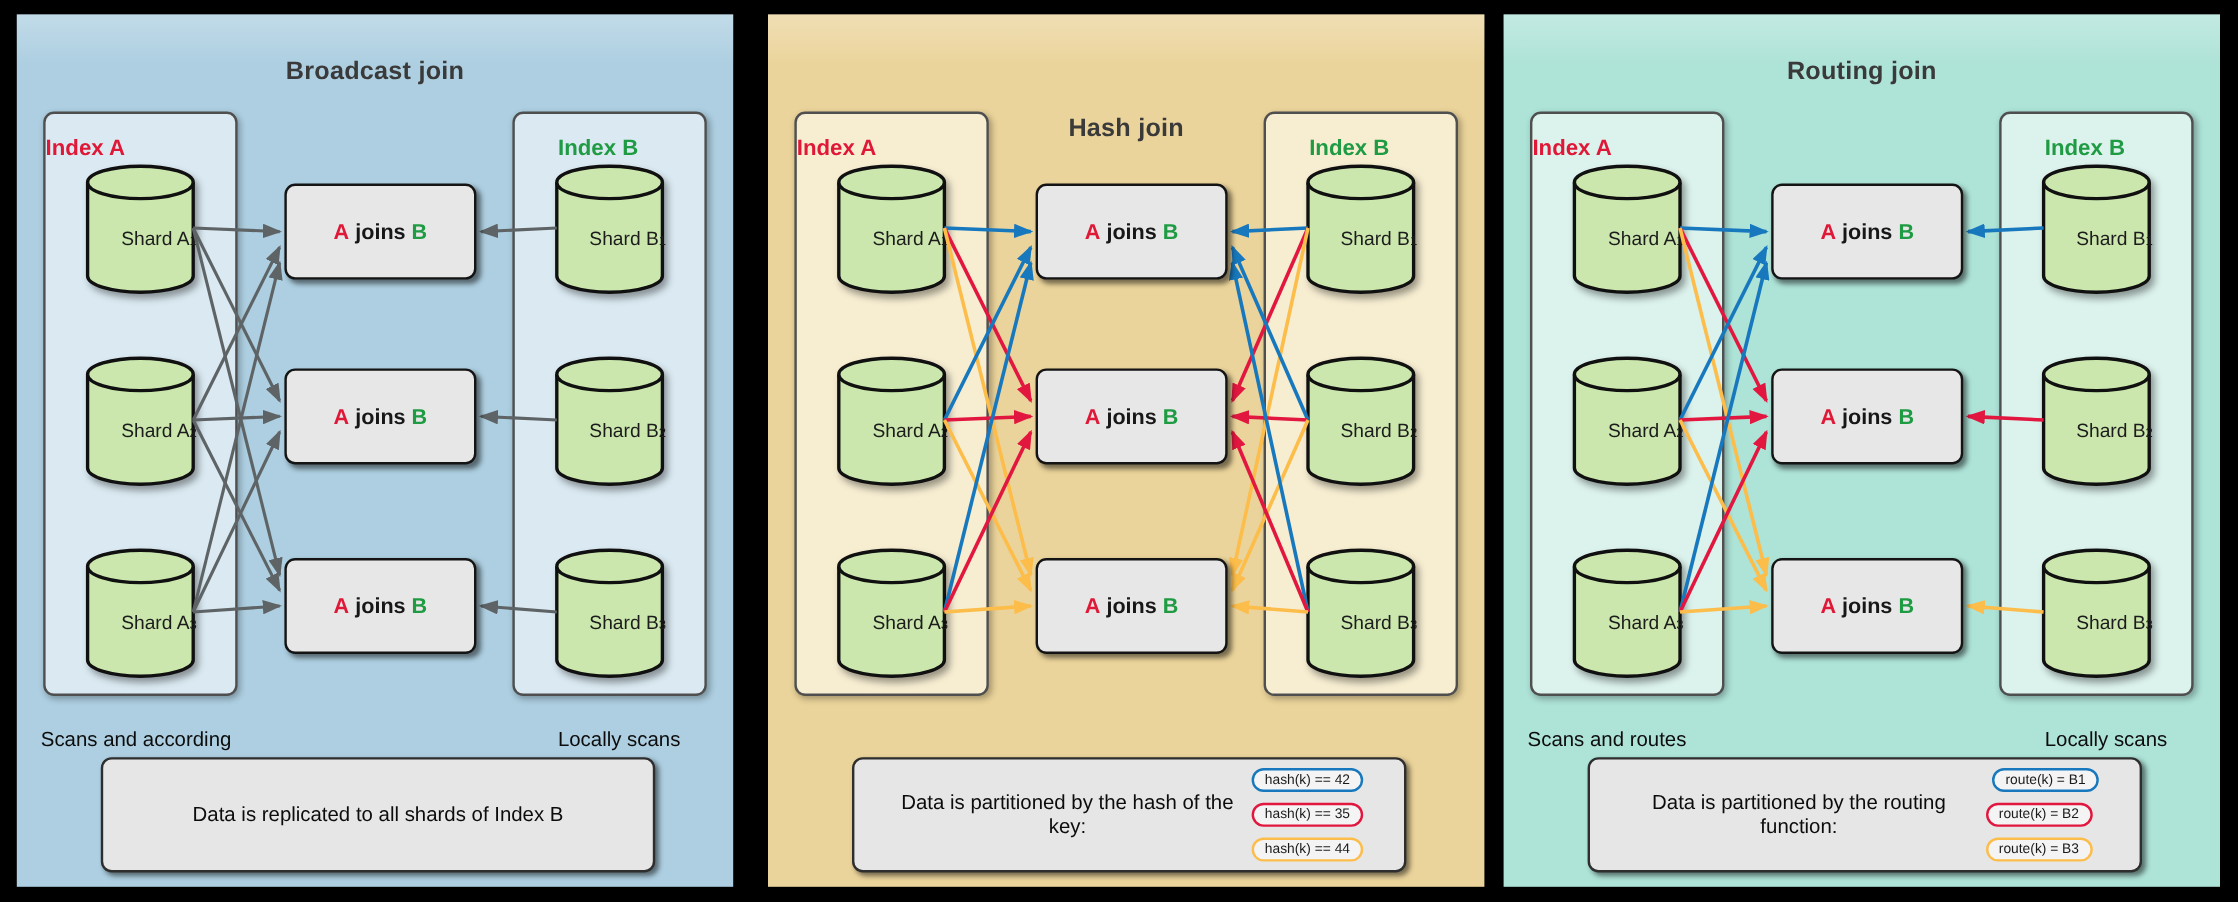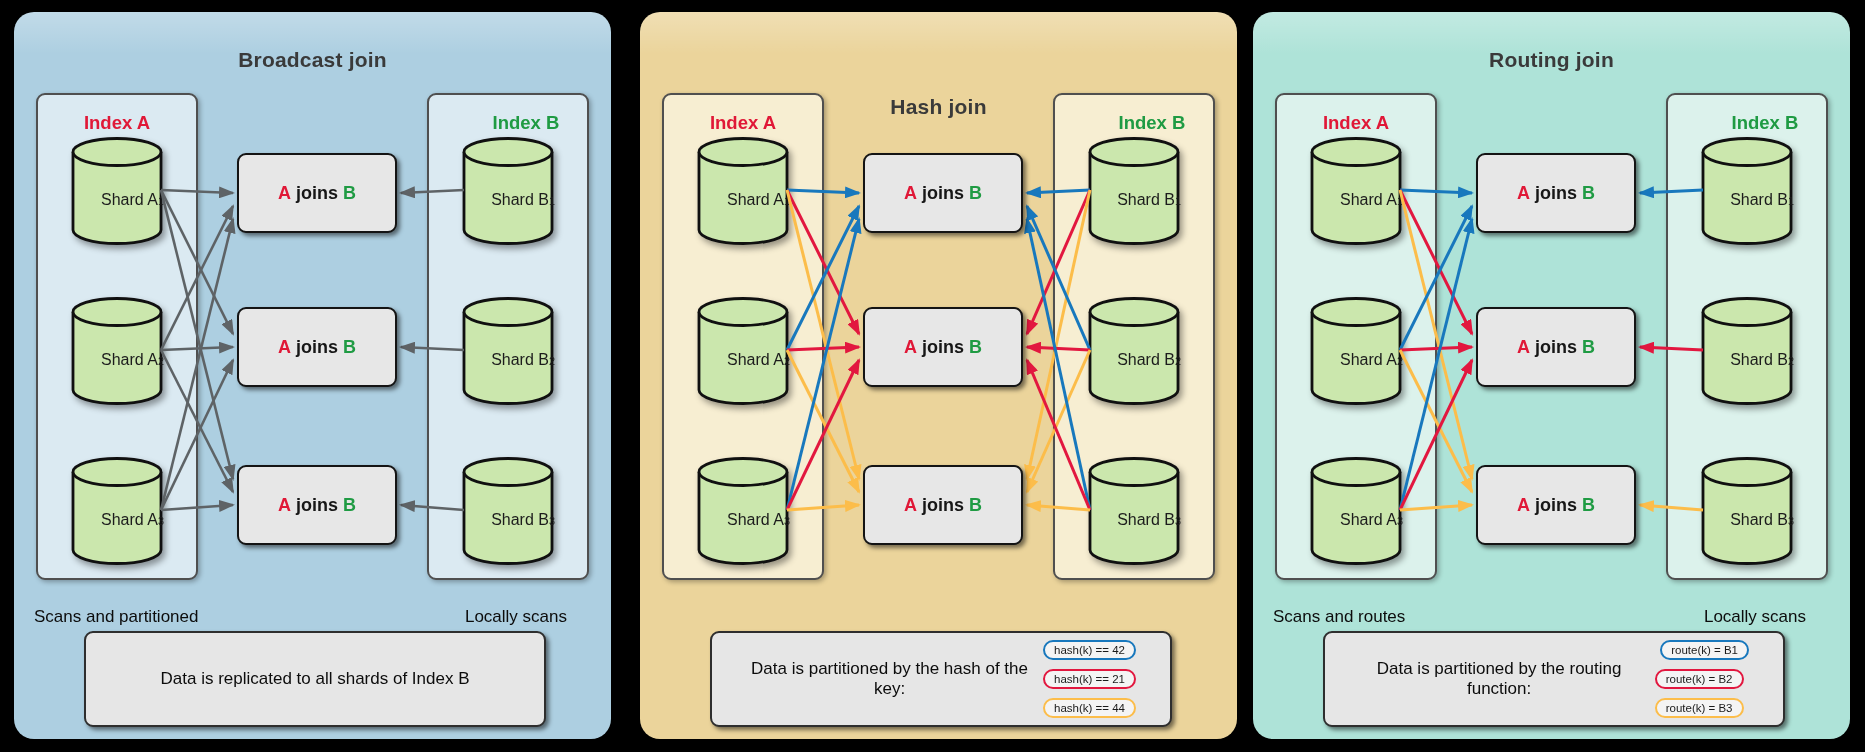--- a/index.html
+++ b/index.html
@@ -1,25 +1,25 @@
 <!DOCTYPE html>
 <html><head>
 <meta charset="utf-8">
 <style>
   html,body{margin:0;padding:0;background:#000;}
   .stage{position:relative;width:1865px;height:752px;background:#000;overflow:hidden;
          font-family:"Liberation Sans","DejaVu Sans",sans-serif;}
-  .panel{position:absolute;top:12px;width:597px;height:727px;border-radius:20px;}
+  .panel{position:absolute;top:12px;width:597px;height:727px;border-radius:0;}
   .p0{left:14px;} .p1{left:640px;} .p2{left:1253px;}
   .panel-title{position:absolute;top:36px;left:0;right:0;text-align:center;
                font-size:21px;font-weight:bold;letter-spacing:.2px;}
   .index-box{position:absolute;top:81px;width:162px;height:487px;border:2px solid #4f4f4f;
              border-radius:9px;box-shadow:2px 2px 5px rgba(0,0,0,.3);box-sizing:border-box;z-index:1;}
   .index-a{left:22px;} .index-b{left:413px;padding-left:36px;}
-  .index-label{margin-top:17px;text-align:center;font-size:18.5px;font-weight:bold;}
+  .index-label{margin-top:17px;text-align:left;font-size:18.5px;font-weight:bold;}
   .cyl{position:absolute;left:32px;width:94px;height:112px;}
   .cy0{top:40px;} .cy1{top:200px;} .cy2{top:360px;}
   .cyl-svg{filter:drop-shadow(3px 4px 3px rgba(0,0,0,.38));}
   .cyl-body,.cyl-top{fill:#cbe7ad;stroke:#101010;stroke-width:2.8;}
   .cyl-label{position:absolute;top:56px;left:0;width:100%;text-align:right;
              font-size:16px;color:#1c1c1c;}
   .sub{font-size:.68em;}
   .arrows{position:absolute;top:0;left:0;width:597px;height:727px;z-index:3;pointer-events:none;}
   .join-box{position:absolute;left:223px;width:160px;height:80px;background:#e7e7e7;
             border:2px solid #141414;border-radius:9px;box-shadow:3px 3px 4px rgba(0,0,0,.5);
@@ -125,21 +125,21 @@
       <span class="ja" style="color: rgb(224, 24, 55);">A</span>
         <span class="jm">joins</span>
         <span class="jb" style="color: rgb(31, 155, 67);">B</span>
     </div>
     <div class="join-box j2">
       <span class="ja" style="color: rgb(224, 24, 55);">A</span>
         <span class="jm">joins</span>
         <span class="jb" style="color: rgb(31, 155, 67);">B</span>
     </div>
 
-    <div class="caption caption-left">Scans and partitioned</div>
+    <div class="caption caption-left">Scans and according</div>
     <div class="caption caption-right">Locally scans</div>
 
     <div class="note-box">
       <div class="note-text">Data is replicated to all shards of Index B</div>
     </div>
   </section>
 
   <section class="panel p1" style="background: linear-gradient(rgba(255, 255, 255, 0.25), rgba(255, 255, 255, 0) 42px), rgb(235, 212, 155);">
     <div class="panel-title" style="color: rgb(58, 58, 58); margin-top: 47px;">Hash join</div>
 
@@ -239,21 +239,21 @@
       <span class="ja" style="color: rgb(224, 24, 55);">A</span>
         <span class="jm">joins</span>
         <span class="jb" style="color: rgb(31, 155, 67);">B</span>
     </div>
 
 
     <div class="note-box">
       <div class="note-text">Data is partitioned by the hash of the key:</div>
       <div class="badge-col">
         <div class="badge" style="border-color: rgb(24, 120, 189);">hash(k) == 42</div>
-        <div class="badge" style="border-color: rgb(226, 23, 63);">hash(k) == 21</div>
+        <div class="badge" style="border-color: rgb(226, 23, 63);">hash(k) == 35</div>
         <div class="badge" style="border-color: rgb(252, 189, 74); text-align: right;">hash(k) == 44</div>
       </div>
     </div>
   </section>
 
   <section class="panel p2" style="background: linear-gradient(rgba(255, 255, 255, 0.25), rgba(255, 255, 255, 0) 42px), rgb(174, 227, 216);">
     <div class="panel-title" style="color: rgb(58, 58, 58);">Routing join</div>
 
     <div class="index-box index-a" style="background: rgb(220, 242, 236);">
       <div class="index-label label-a" style="color: rgb(224, 24, 55);">Index A</div>

